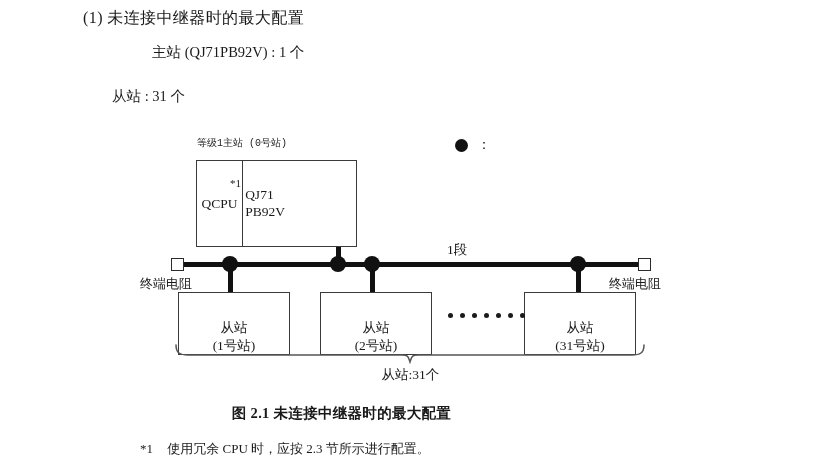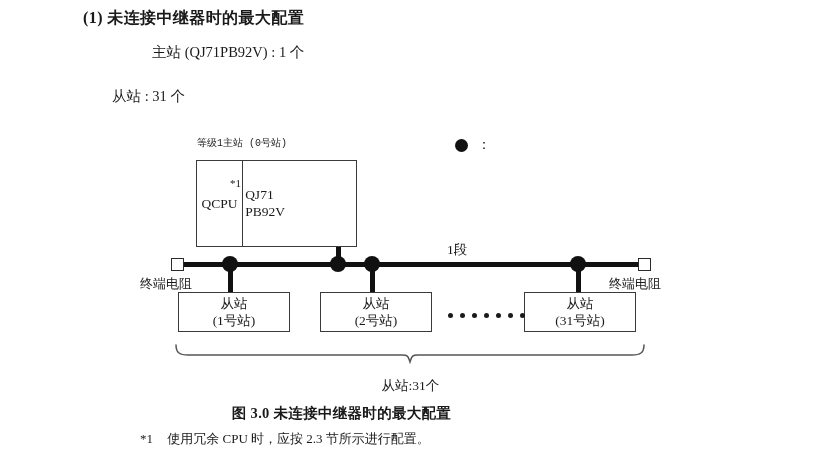--- a/index.html
+++ b/index.html
@@ -14,21 +14,21 @@
     font-family: "Liberation Serif", "DejaVu Serif", serif;
     color: #1a1a1a;
     overflow: hidden;
   }
   .abs { position: absolute; }
 
   
   #heading-title {
     left: 83px; top: 8px;
     font-size: 16px;
-    font-weight: bold;
+    font-weight: normal;
     letter-spacing: 0.4px;
     white-space: nowrap;
   }
   #spec-line-master {
     left: 112px; top: 43px;
     font-size: 14.5px;
     white-space: nowrap;
     margin-left: 40px;
   }
   #spec-line-slave {
@@ -145,27 +145,27 @@
     white-space: nowrap;
   }
   #segment-label {
     left: 447px; top: 241px;
     font-size: 13.5px;
     white-space: nowrap;
   }
 
   
   .slave-box {
-    height: 40px;
+    height: 63px;
     border: 1.4px solid #3a3a3a;
     box-sizing: border-box;
     display: flex;
     flex-direction: column;
     align-items: center;
-    justify-content: center;
+    justify-content: flex-end;
     font-size: 13.5px;
     line-height: 1.28;
     background: #ffffff;
   }
   #slave-box-1 { left: 178px; top: 292px; width: 112px; }
   #slave-box-2 { left: 320px; top: 292px; width: 112px; }
   #slave-box-31 { left: 524px; top: 292px; width: 112px; }
 
   #ellipsis-dots {
     left: 448px; top: 313px;
@@ -182,34 +182,34 @@
   
   #brace-wrap {
     left: 170px; top: 344px;
     width: 480px; height: 20px;
   }
   #brace-label {
     left: 0; right: 0; top: 366px;
     text-align: center;
     font-size: 13.5px;
   }
-  #brace-label-inner { display: inline-block; margin-top: 11px; }
+  #brace-label-inner { display: inline-block; }
 
   
   #figure-caption {
     left: 0; right: 0; top: 404px;
     text-align: center;
     font-size: 14.5px;
     font-weight: bold;
     letter-spacing: 0.3px;
   }
   #figure-caption-inner { display: inline-block; margin-left: -138px; }
 
   #footnote {
-    left: 140px; top: 430px;
+    left: 140px; top: 440px;
     font-size: 13px;
     white-space: nowrap;
   }
   #footnote-mark { margin-right: 11px; }
 </style>
 </head>
 <body>
 
 <div class="abs" id="heading-title">(1) 未连接中继器时的最大配置</div>
 <div class="abs" id="spec-line-master">主站 (QJ71PB92V) : 1 个</div>
@@ -280,19 +280,19 @@
 <div class="abs" id="brace-wrap">
   <svg width="480" height="20" viewBox="0 0 480 20">
     <path d="M6 1 C6 9, 10 11, 18 11 L232 11 C238 11, 238 12, 240 18 C242 12, 242 11, 248 11 L462 11 C470 11, 474 9, 474 1" fill="none" stroke="#555555" stroke-width="1.5" stroke-linecap="round"></path>
   </svg>
 </div>
 <div class="abs" id="brace-label">
   <span id="brace-label-inner">从站:31个</span>
 </div>
 
 <div class="abs" id="figure-caption">
-  <span id="figure-caption-inner">图 3.0  未连接中继器时的最大配置</span>
+  <span id="figure-caption-inner">图 2.1  未连接中继器时的最大配置</span>
 </div>
 
 <div class="abs" id="footnote">
   <span id="footnote-mark">*1</span>
   <span>使用冗余 CPU 时，应按 2.3 节所示进行配置。</span>
 </div>
 
 </body></html>

